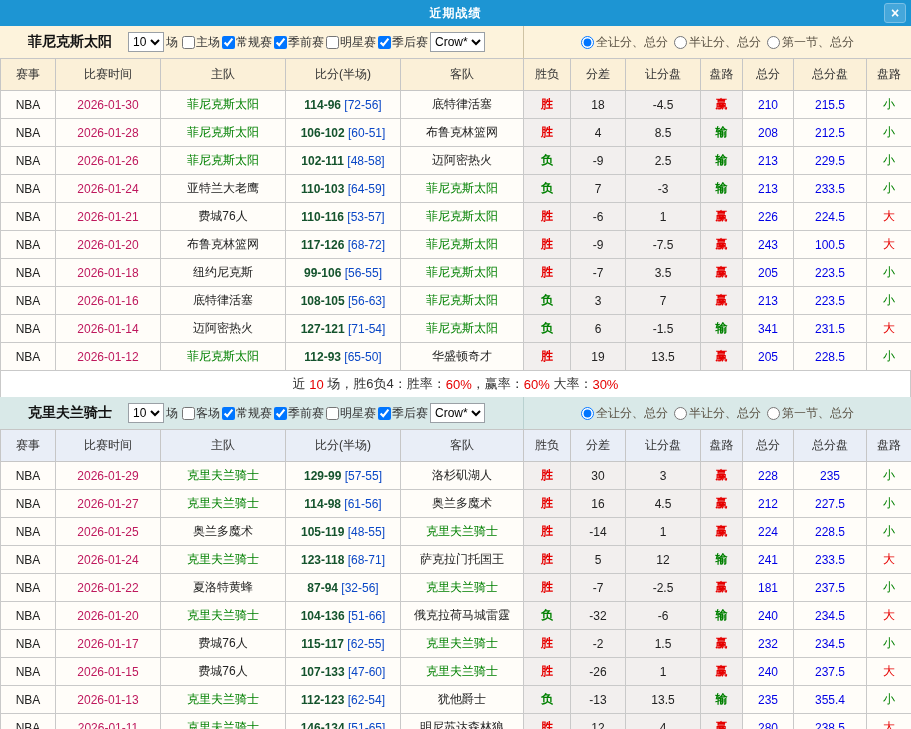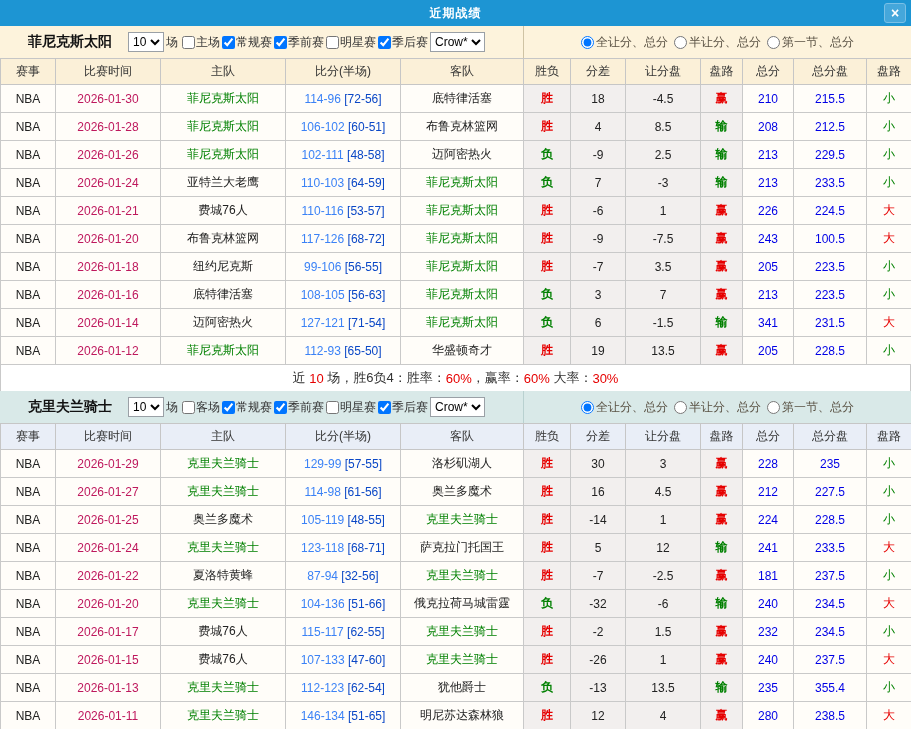--- a/index.html
+++ b/index.html
@@ -35,35 +35,35 @@
   .bar-right {
     flex:1; display:flex; align-items:center; justify-content:center;
     border-left:1px solid #cfc3a4; color:#5a5244;
   }
   .section-cyan .bar-right { border-left-color:#b9d1d0; }
   .bar-right label { display:flex; align-items:center; white-space:nowrap; margin:0 3px; cursor:pointer; }
   .bar-right input { width:13px; height:13px; margin:0 2px 0 0; }
   
   table { border-collapse:collapse; table-layout:fixed; width:911px; font-size:12px; }
   th {
-    height:26px; font-weight:normal; color:#333;
+    height:32px; font-weight:normal; color:#333;
     border:1px solid #c6c6c6; text-align:center; overflow:hidden;
   }
   .section-cream thead th { background:#fbf0d8; }
   .section-cyan  thead th { background:#e9eef7; }
   td {
     height:28px; text-align:center; border:1px solid #c9c9c9;
     background:#fffdf9; color:#222; overflow:hidden; white-space:nowrap;
   }
   td.shade { background:#f2efee; }
   .red   { color:#e60000; }
   .green { color:#008000; }
   .blue  { color:#0000e6; }
   .bold  { font-weight:bold; }
-  .score-main { font-weight:normal; color:#3b82f6; }
+  .score-main { font-weight:bold; color:#14532d; }
   .score-half { color:#0a47c6; }
   .date-cell  { color:#be185d; }
   
   .summary-row {
     height:26px; display:flex; align-items:center; justify-content:center;
     background:#fff; font-size:13px; color:#333;
     border-left:1px solid #c9c9c9; border-right:1px solid #c9c9c9;
   }
   .summary-row span { white-space:pre; }
 </style>

